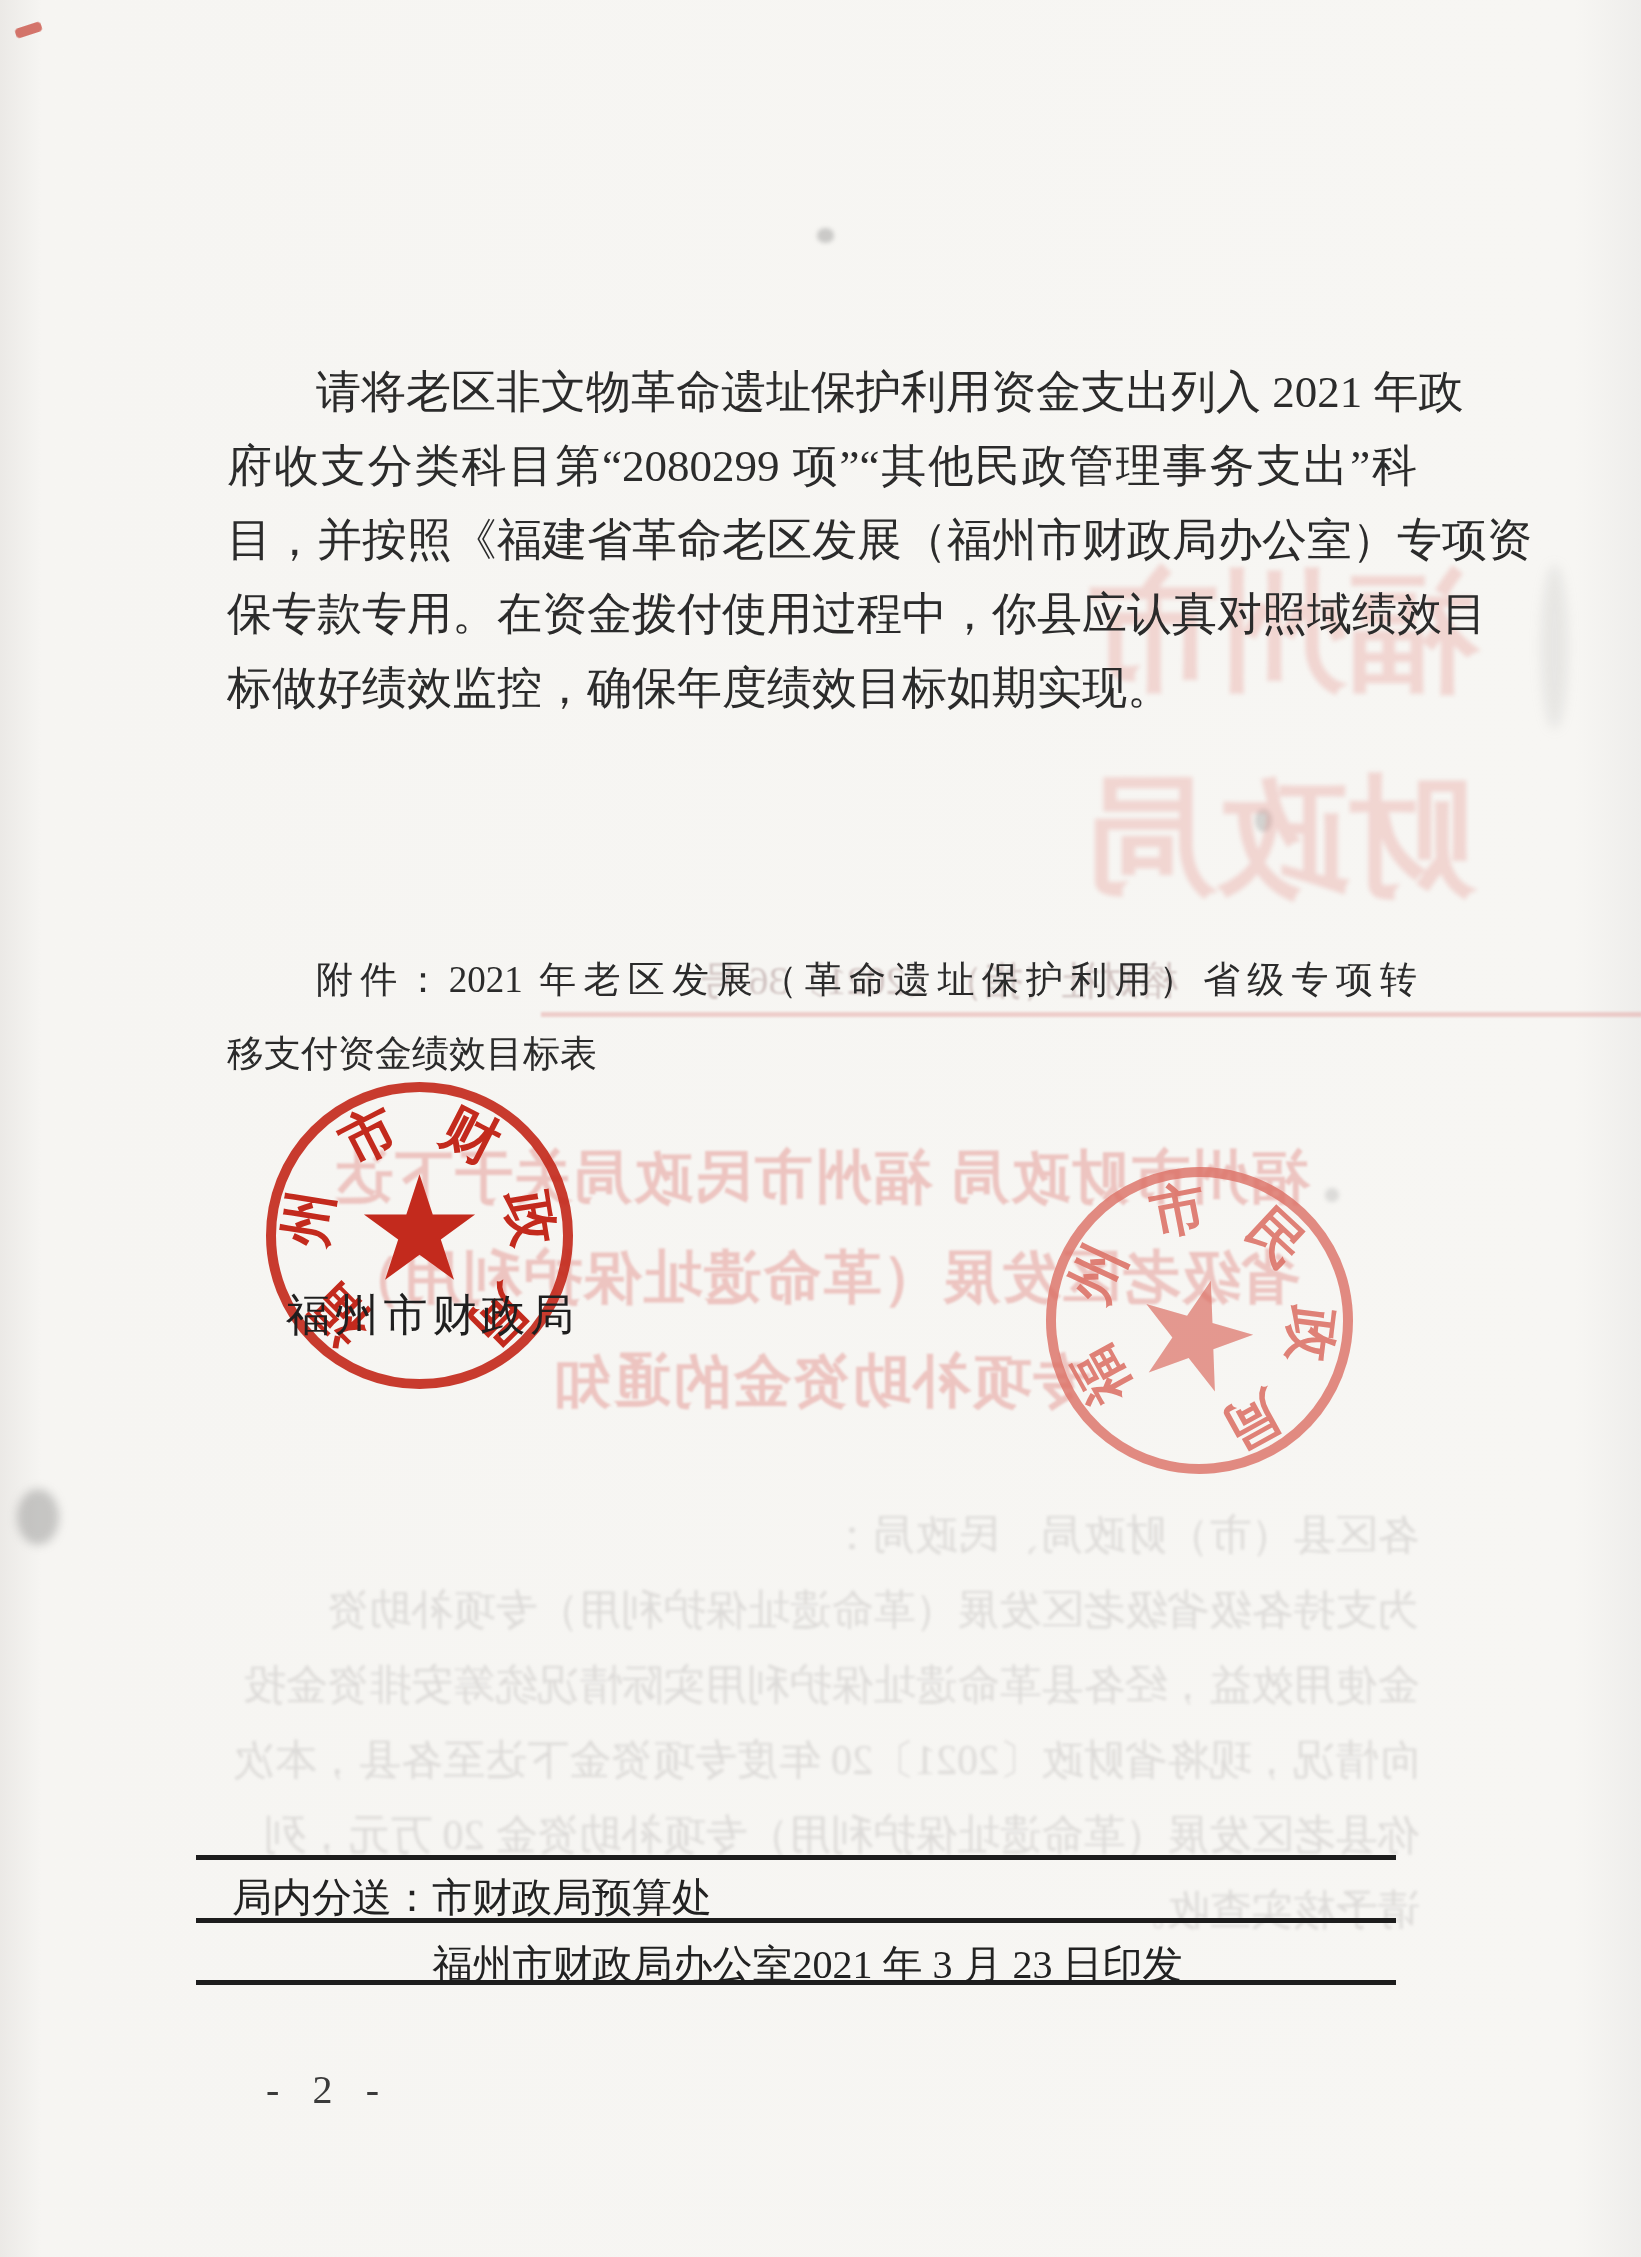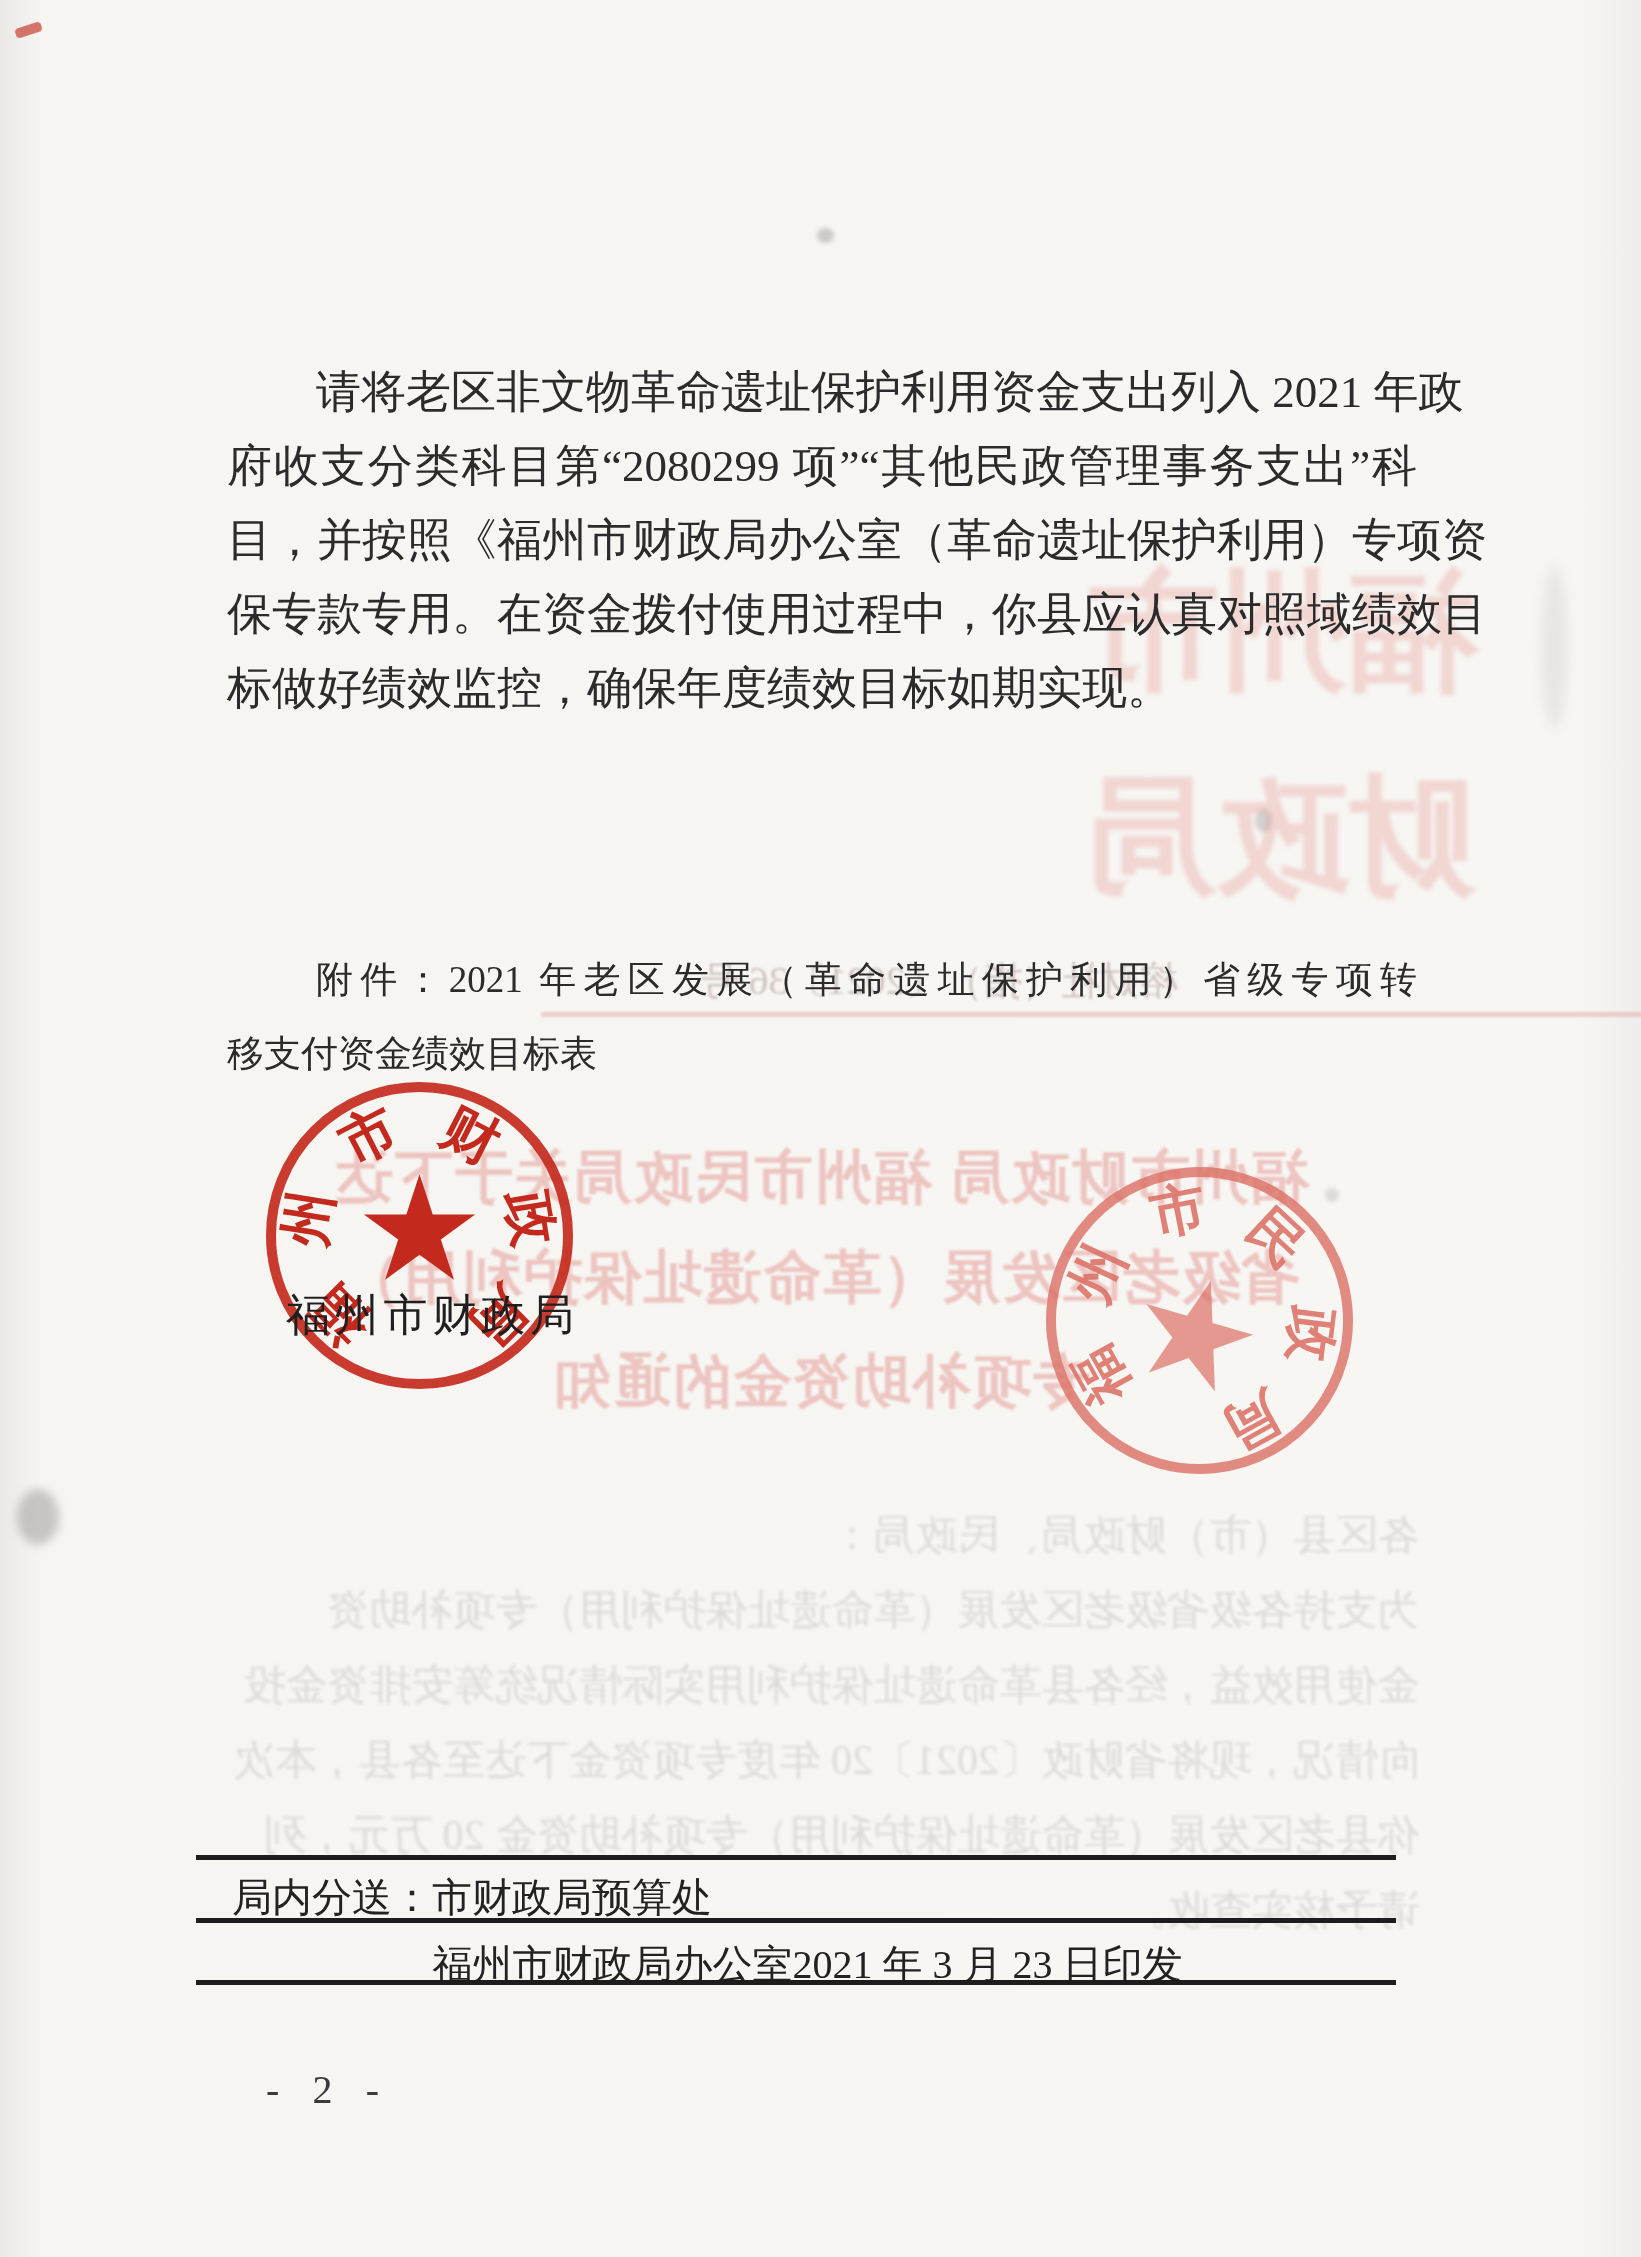--- a/index.html
+++ b/index.html
@@ -93,21 +93,21 @@
     <div>为支持各级省级老区发展（革命遗址保护利用）专项补助资</div>
     <div>金使用效益，经各县革命遗址保护利用实际情况统筹安排资金投</div>
     <div>向情况，现将省财政〔2021〕20 年度专项资金下达至各县，本次</div>
     <div>你县老区发展（革命遗址保护利用）专项补助资金 20 万元，列</div>
     <div>请予核实查收。</div>
   </div>
 
   <div class="doc-body">
     <div class="doc-line indent">请将老区非文物革命遗址保护利用资金支出列入 2021 年政</div>
     <div class="doc-line">府收支分类科目第“2080299 项”“其他民政管理事务支出”科</div>
-    <div class="doc-line">目，并按照《福州市财政局办公室（革命遗址保护利用）专项资</div>
+    <div class="doc-line">目，并按照《福建省革命老区发展（福州市财政局办公室）专项资</div>
     <div class="doc-line">保专款专用。在资金拨付使用过程中，你县应认真对照域绩效目</div>
     <div class="doc-line last">标做好绩效监控，确保年度绩效目标如期实现。</div>
   </div>
 
   <div class="attachment">
     <div class="doc-line indent">附件：2021 年老区发展（革命遗址保护利用）省级专项转</div>
     <div class="doc-line last">移支付资金绩效目标表</div>
   </div>
 
   <div class="seal seal-finance">

